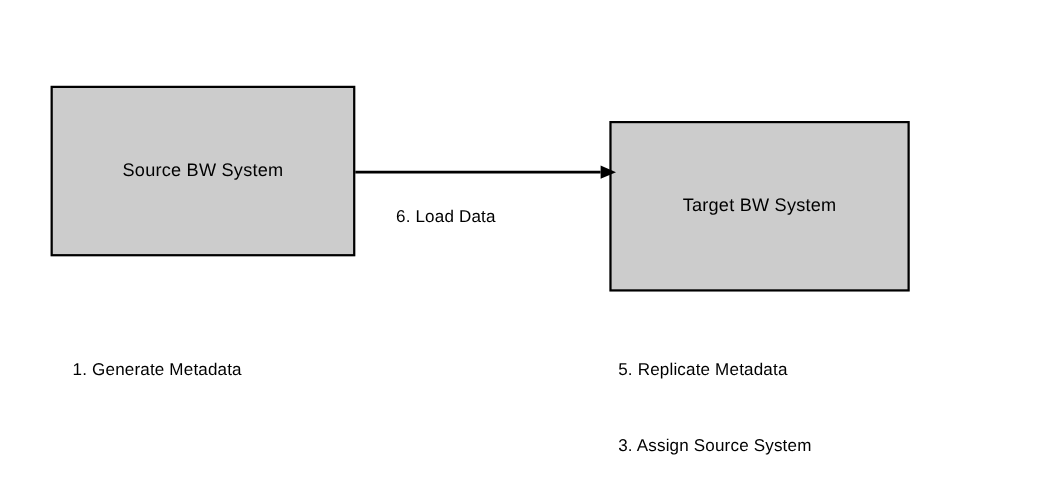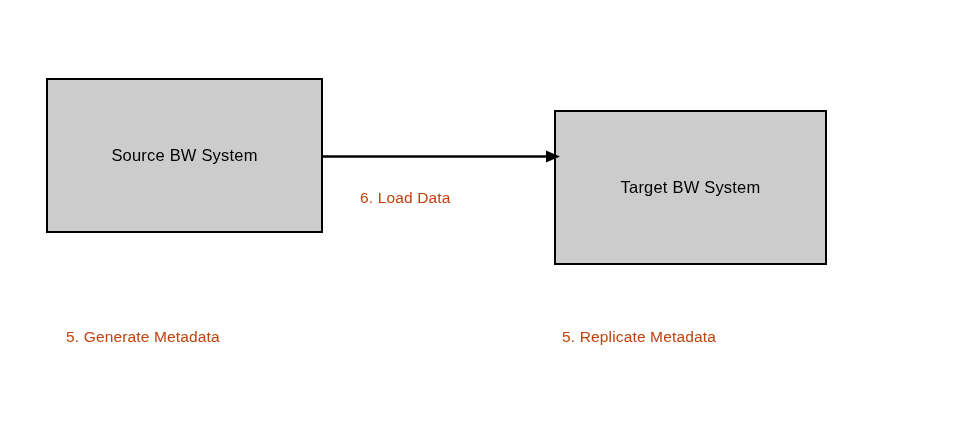--- a/index.html
+++ b/index.html
@@ -62,21 +62,21 @@
   #arrow-wrap svg {
     display: block;
   }
 
   
   .free-text {
     position: absolute;
     font-size: 15.5px;
     line-height: 23px;
     letter-spacing: 0.15px;
-    color: #c2410c;
+    color: #000000;
     white-space: pre;
   }
   #label-flow {
     left: 360px;
     top: 186px;
   }
   #caption-source {
     left: 66px;
     top: 279px;
   }
@@ -105,22 +105,23 @@
   <div id="arrow-wrap">
     <svg width="240" height="26" viewBox="0 0 240 26">
       <line x1="3" y1="12.5" x2="226" y2="12.5" stroke="#000000" stroke-width="2.6"></line>
       <polygon points="226,6.5 240,12.5 226,18.5" fill="#000000"></polygon>
     </svg>
   </div>
 
   <div id="label-flow" class="free-text">6. Load Data</div>
 
   <div id="caption-source" class="free-text">
-    <span class="caption-line">5. Generate Metadata</span>
+    <span class="caption-line">1. Generate Metadata</span>
   </div>
 
   <div id="caption-target" class="free-text">
     <span class="caption-line">5. Replicate Metadata</span>
+    <span class="caption-line">3. Assign Source System</span>
     
     
   </div>
 
 </div>
 
 </body></html>

